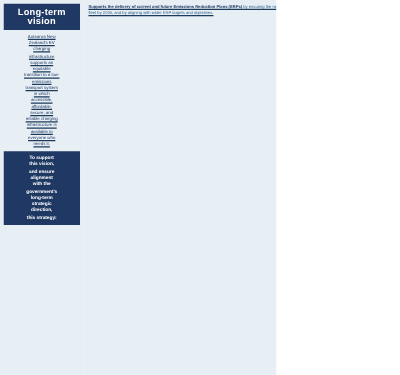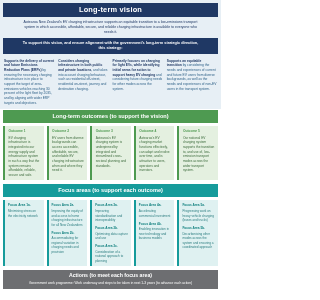--- a/index.html
+++ b/index.html
@@ -4,24 +4,25 @@
 <style>
   html,body{margin:0;padding:0;}
   body{
     width:221px;height:300px;
     background:#ffffff;
     font-family:"Liberation Sans", sans-serif;
     color:#1b3a5c;
     overflow:hidden;
   }
   .page{
-    width:221px;height:211px;
-    box-sizing:border-box;
-    display:flex;flex-direction:column;
+    width:221px;height:300px;
+    box-sizing:border-box;
+    display:flex;flex-direction:row;
     position:relative;
+    text-decoration:underline;
   }
 
   
   .vision-wrap{
     background:#e7eff5;
     padding:3px 3px 2px 3px;
     box-sizing:border-box;
   }
   .vision-title{
     background:#1f3864;

